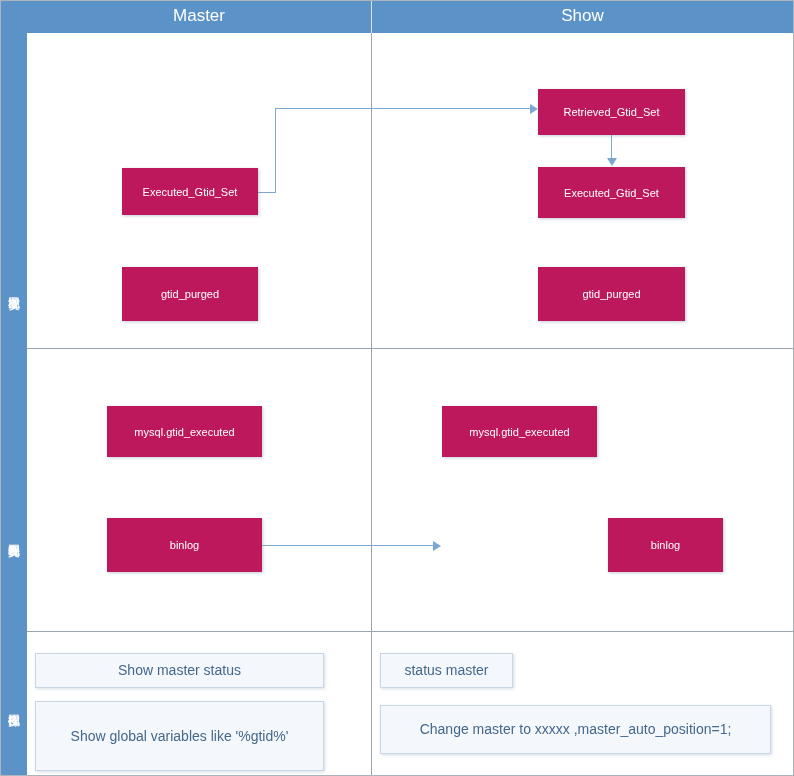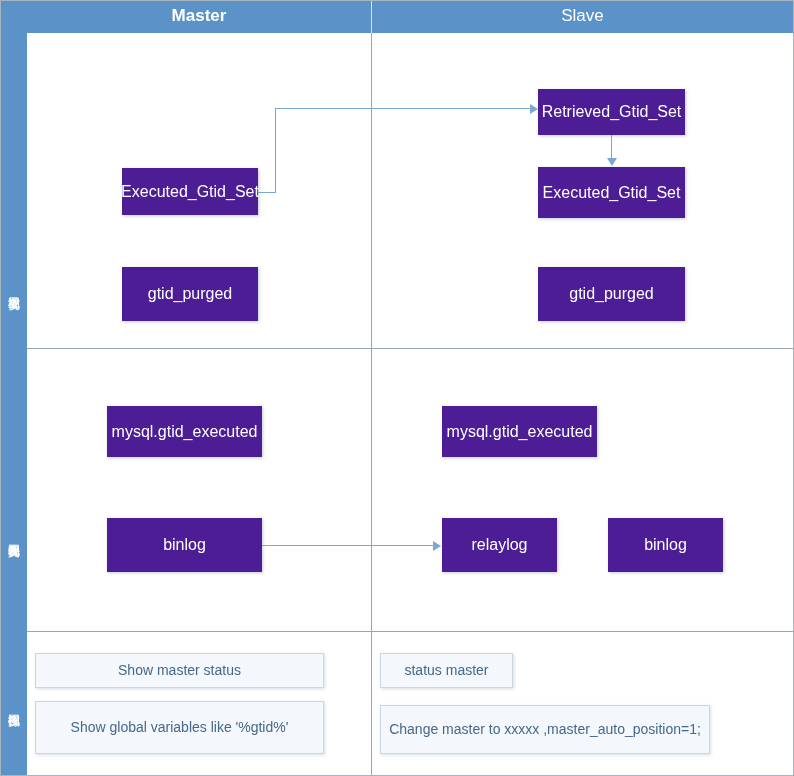--- a/index.html
+++ b/index.html
@@ -85,23 +85,23 @@
   }
   .vline{
     position:absolute;
     width:1px;
     background:#9aa5ae;
   }
 
   
   .box{
     position:absolute;
-    background:#4c1d95;
+    background:#be185d;
     color:#ffffff;
-    font-size:16px;
+    font-size:11px;
     display:flex;
     align-items:center;
     justify-content:center;
     text-align:center;
     box-sizing:border-box;
     box-shadow:1px 1px 3px rgba(120,140,160,.45);
     user-select:none;
   }
 
   
@@ -158,23 +158,23 @@
 
   <div class="side-label" style="top:440px;height:190px;">
     <span>表和文件视图</span>
   </div>
 
   <div class="side-label" style="top:640px;height:130px;">
     <span>操作视图</span>
   </div>
 
   <div class="header-bar"></div>
-  <div class="header-cell" style="left:27px;width:344px;font-weight:bold;">Master</div>
+  <div class="header-cell" style="left:27px;width:344px;">Master</div>
   <div class="header-divider" style="left:371px;"></div>
-  <div class="header-cell" style="left:372px;width:421px;">Slave</div>
+  <div class="header-cell" style="left:372px;width:421px;">Show</div>
 
   <div class="panel">
 
     <div class="vline" style="left:344px;top:0px;height:598px;"></div>
     <div class="hline" style="left:0px;top:315px;width:766px;"></div>
     <div class="hline" style="left:0px;top:598px;width:766px;"></div>
     <div class="vline" style="left:344px;top:598px;height:144px;"></div>
 
     <div class="box" style="left:95px;top:135px;width:136px;height:47px;">
       <span>Executed_Gtid_Set</span>
@@ -209,42 +209,39 @@
     </div>
 
     <div class="box" style="left:80px;top:485px;width:155px;height:54px;">
       <span>binlog</span>
     </div>
 
     <div class="box" style="left:415px;top:373px;width:155px;height:51px;">
       <span>mysql.gtid_executed</span>
     </div>
 
-    <div class="box" style="left:415px;top:485px;width:115px;height:54px;">
-      <span>relaylog</span>
-    </div>
 
     <div class="box" style="left:581px;top:485px;width:115px;height:54px;">
       <span>binlog</span>
     </div>
 
     <div class="conn conn-h" style="left:235px;top:512px;width:172px;"></div>
     <div class="arrow-right" style="left:406px;top:508px;"></div>
 
     <div class="cmdbox" style="left:8px;top:620px;width:289px;height:35px;">
       <span>Show master status</span>
     </div>
 
-    <div class="cmdbox" style="left:8px;top:668px;width:289px;height:53px;">
+    <div class="cmdbox" style="left:8px;top:668px;width:289px;height:70px;">
       <span>Show global variables like '%gtid%'</span>
     </div>
 
     <div class="cmdbox" style="left:353px;top:620px;width:133px;height:35px;">
       <span>status master</span>
     </div>
 
 
-    <div class="cmdbox" style="left:353px;top:672px;width:330px;height:49px;">
+    <div class="cmdbox" style="left:353px;top:672px;width:391px;height:49px;">
       <span>Change master to xxxxx ,master_auto_position=1;</span>
     </div>
 
   </div>
 </div>
 
 </body></html>

